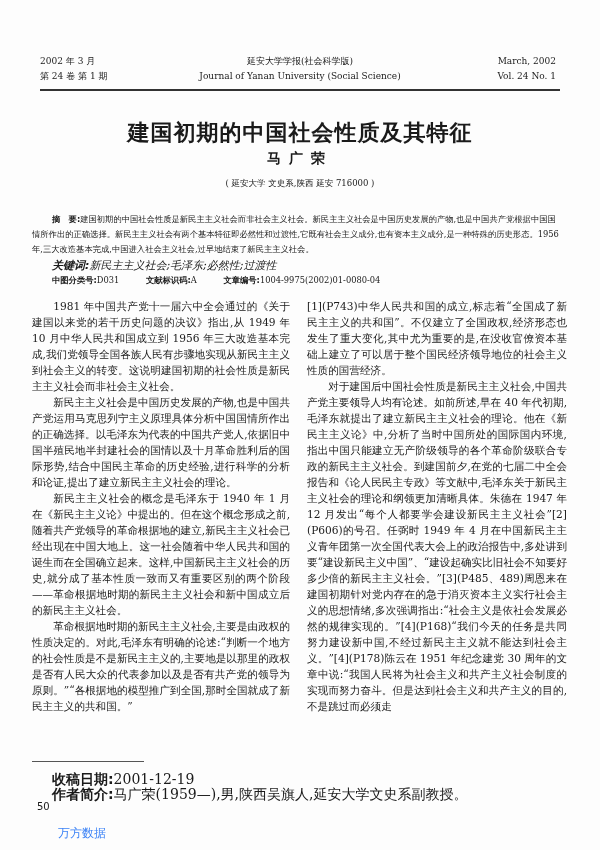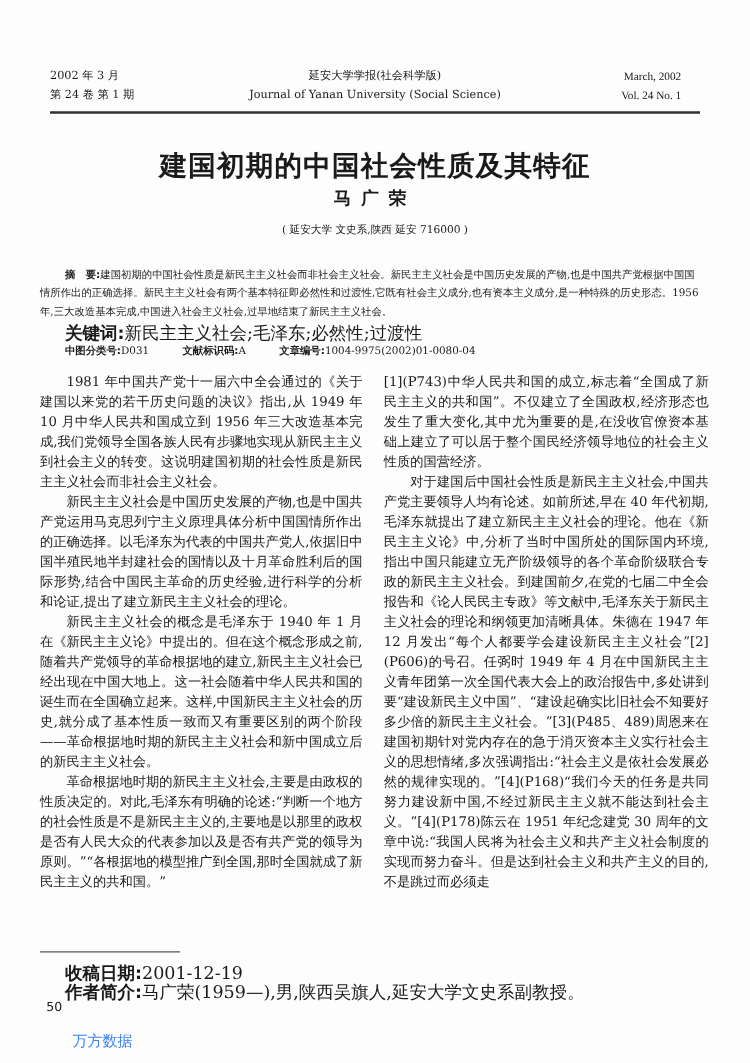--- a/index.html
+++ b/index.html
@@ -5,29 +5,29 @@
   html, body { margin: 0; padding: 0; }
   body {
     width: 600px; height: 850px; background: #fdfdfd; color: #1a1a1a;
     font-family: "DejaVu Serif", "Liberation Serif", serif;
     position: relative; overflow: hidden;
   }
   .header { position: absolute; left: 40px; right: 40px; top: 54px; height: 36px; }
   .header .rule { position: absolute; left: 0; right: 0; top: 35px; border-top: 2px solid #333; }
   .h-left, .h-center, .h-right { position: absolute; top: 0; font-size: 9px; line-height: 15px; }
   .h-left { left: 0; }
-  .h-right { right: 15px; text-align: right; font-family: Liberation Serif, serif; }
+  .h-right { right: 4px; text-align: right; }
   .h-center { left: 0; right: 0; text-align: center; }
   .title { position: absolute; top: 118px; left: 0; right: 0; text-align: center;
     font-family: "DejaVu Sans", "Liberation Sans", sans-serif; font-weight: bold; font-size: 22px; letter-spacing: 1px; }
   .author { position: absolute; top: 150px; left: 0; right: 0; text-align: center; font-size: 14px; font-weight: bold; letter-spacing: 8px; }
   .affil { position: absolute; top: 178px; left: 0; right: 0; text-align: center; font-size: 8.5px; }
   .abstract { position: absolute; top: 212px; left: 32px; right: 40px; font-size: 8.3px; line-height: 15px; text-indent: 20px; }
   .abstract .lbl { font-family: "DejaVu Sans", sans-serif; font-weight: bold; }
-  .keywords { position: absolute; top: 258px; left: 52px; font-size: 14px; }
+  .keywords { position: absolute; top: 258px; left: 52px; font-size: 11px; font-style: italic; }
   .classline { position: absolute; top: 275px; left: 52px; font-size: 8.3px; }
   .classline span.item { display: inline-block; margin-right: 24px; }
   .lbl { font-family: "DejaVu Sans", sans-serif; font-weight: bold; }
   .col { position: absolute; top: 298px; font-size: 10.6px; line-height: 16px; text-align: justify; }
   .col.left { left: 32px; width: 258px; }
   .col.right { left: 307px; width: 260px; }
   .col p { margin: 0; text-indent: 2em; }
   .col p.noindent { text-indent: 0; }
   .footrule { position: absolute; top: 761px; left: 32px; width: 112px; border-top: 1px solid #555; }
   .footnotes { position: absolute; top: 772px; left: 52px; font-size: 14px; line-height: 15px; }

